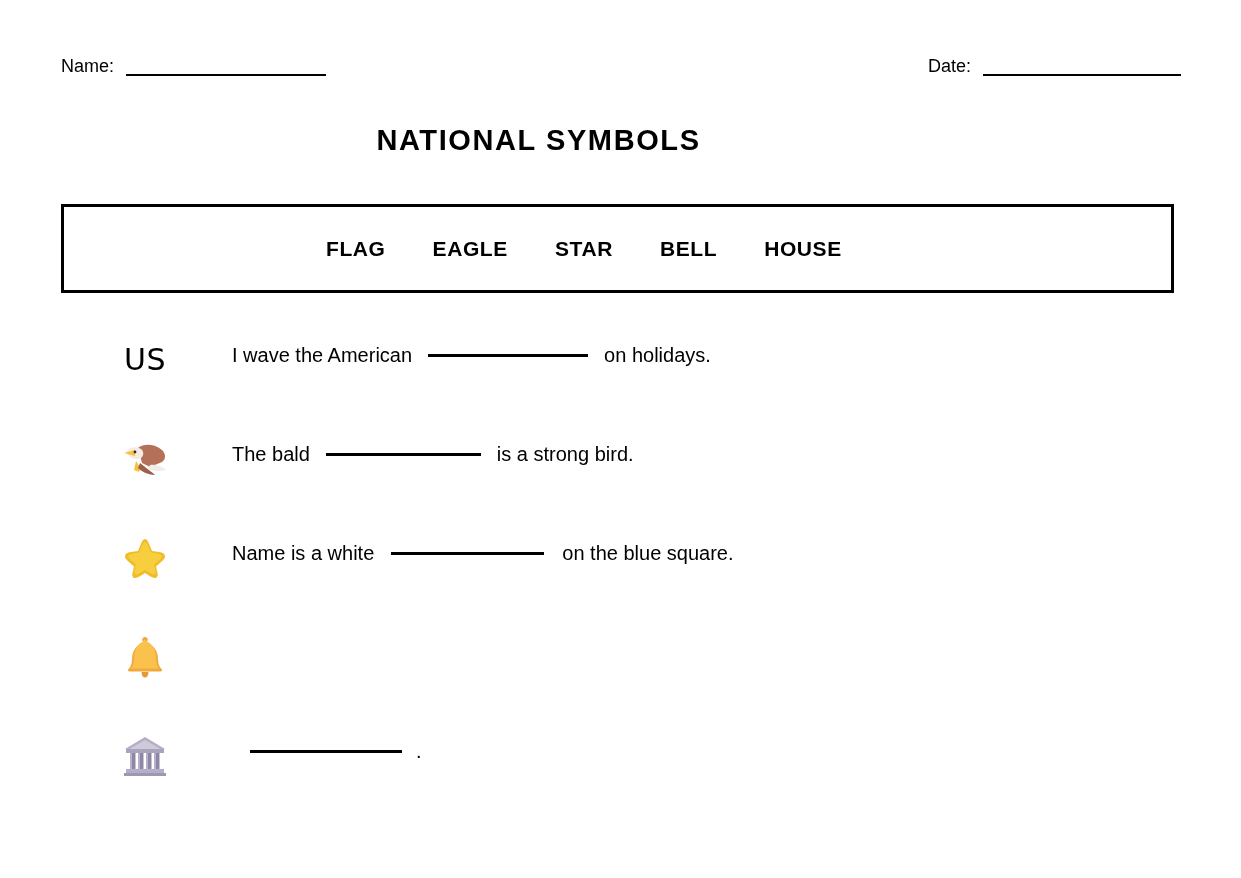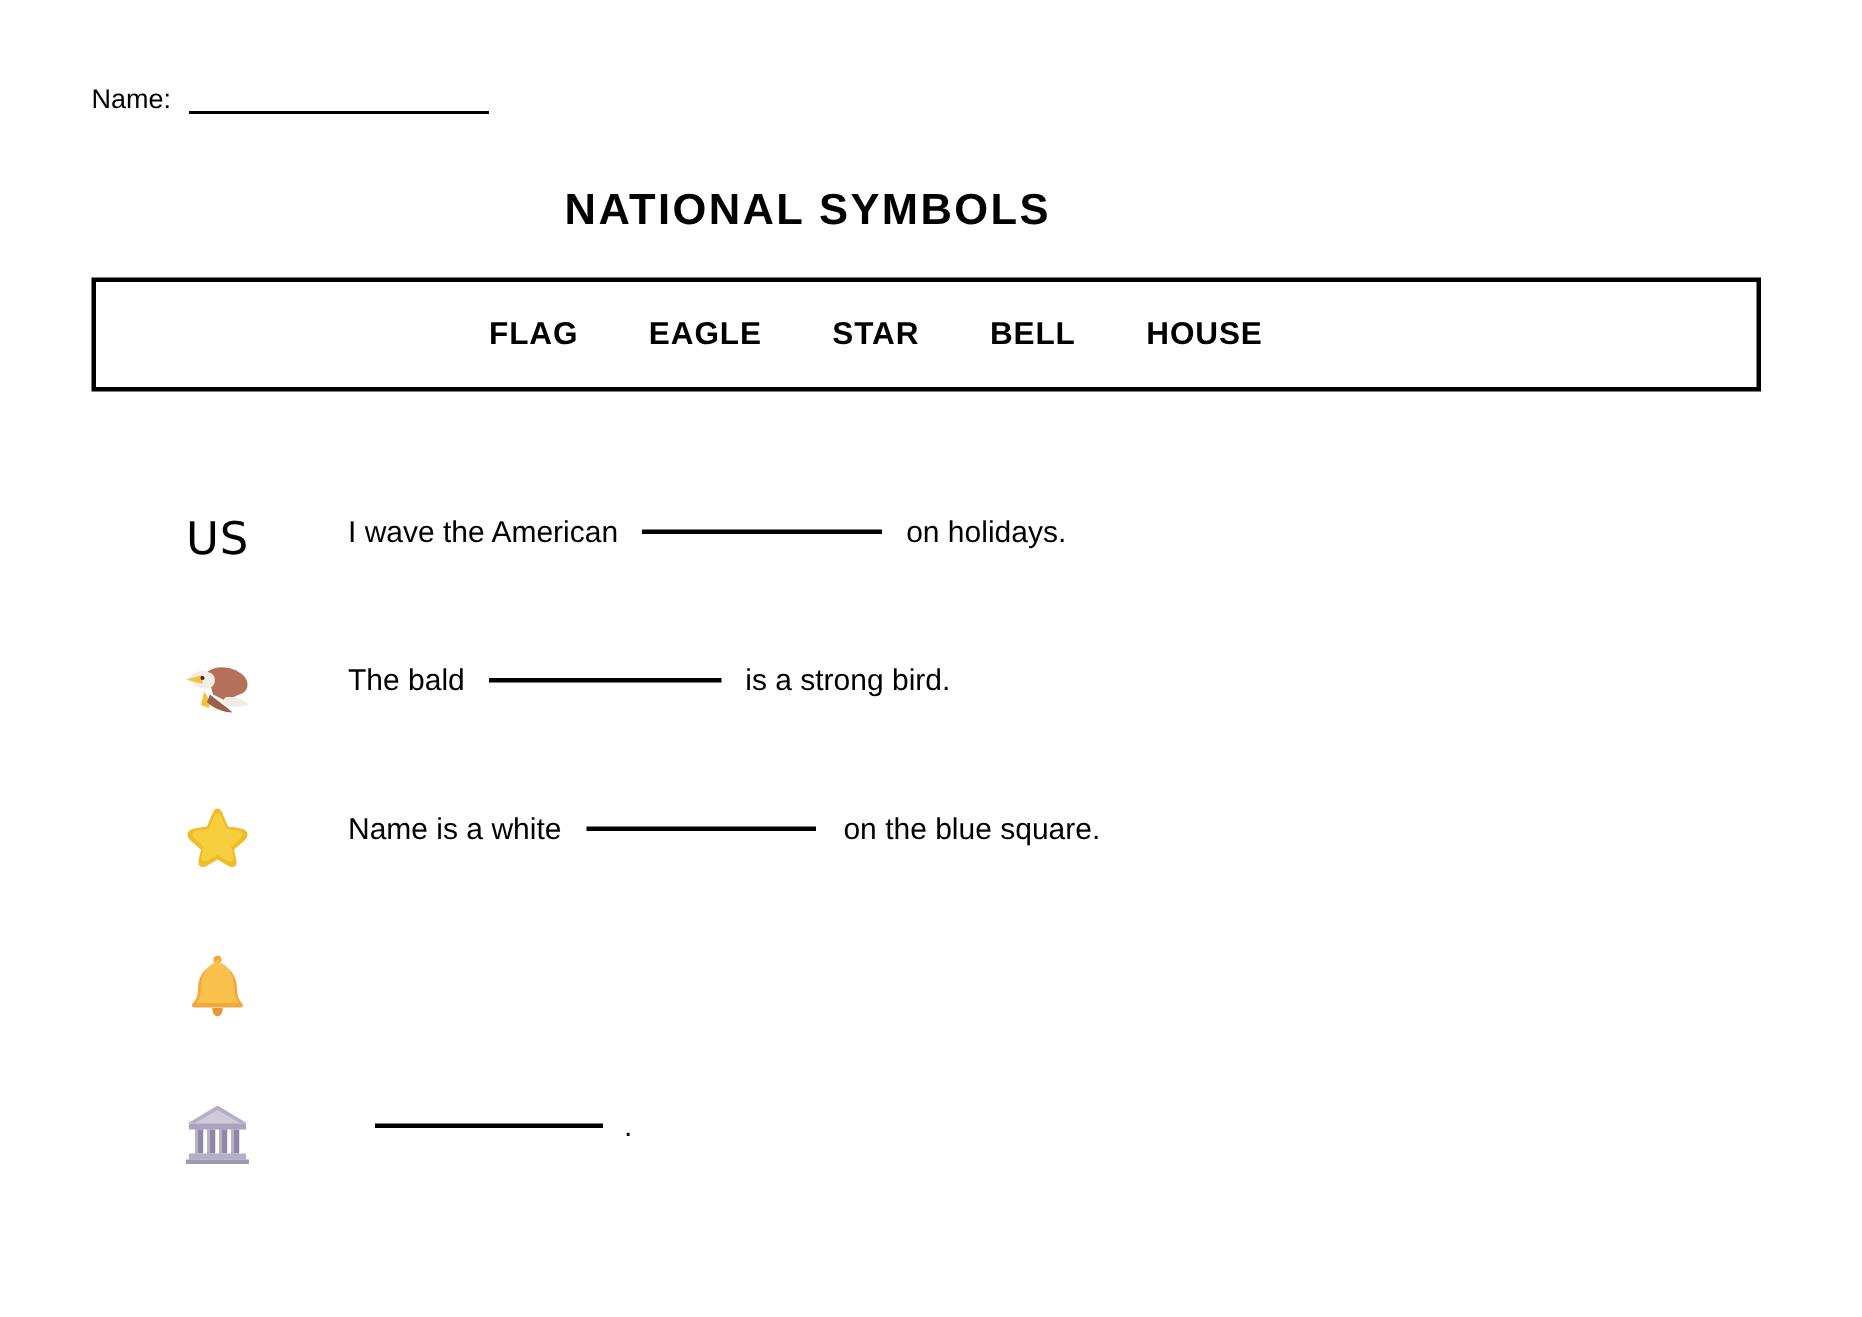--- a/index.html
+++ b/index.html
@@ -72,23 +72,23 @@
     font-size: 29px;
     font-weight: bold;
     letter-spacing: 1.6px;
     line-height: 36px;
   }
 
   
   .word-bank {
     position: absolute;
     left: 61px;
-    top: 185px;
+    top: 204px;
     width: 1113px;
-    height: 76px;
+    height: 89px;
     border: 3px solid #000;
     box-sizing: border-box;
   }
   .word-bank-inner {
     position: absolute;
     left: 0;
     top: 0;
     width: 100%;
     height: 100%;
     display: flex;
@@ -168,20 +168,24 @@
   
   .emoji-svg { display: block; }
 </style>
 </head>
 <body>
 
 <div class="header-row">
   <div class="name-block">
     <span class="field-label">Name:</span>
     <span class="name-rule"></span>
+  </div>
+  <div class="date-block">
+    <span class="field-label">Date:</span>
+    <span class="date-rule"></span>
   </div>
 </div>
 
 <div class="title">NATIONAL SYMBOLS</div>
 
 <div class="word-bank">
   <div class="word-bank-inner">
     <span class="word-bank-word">FLAG</span>
     <span class="word-bank-word">EAGLE</span>
     <span class="word-bank-word">STAR</span>

